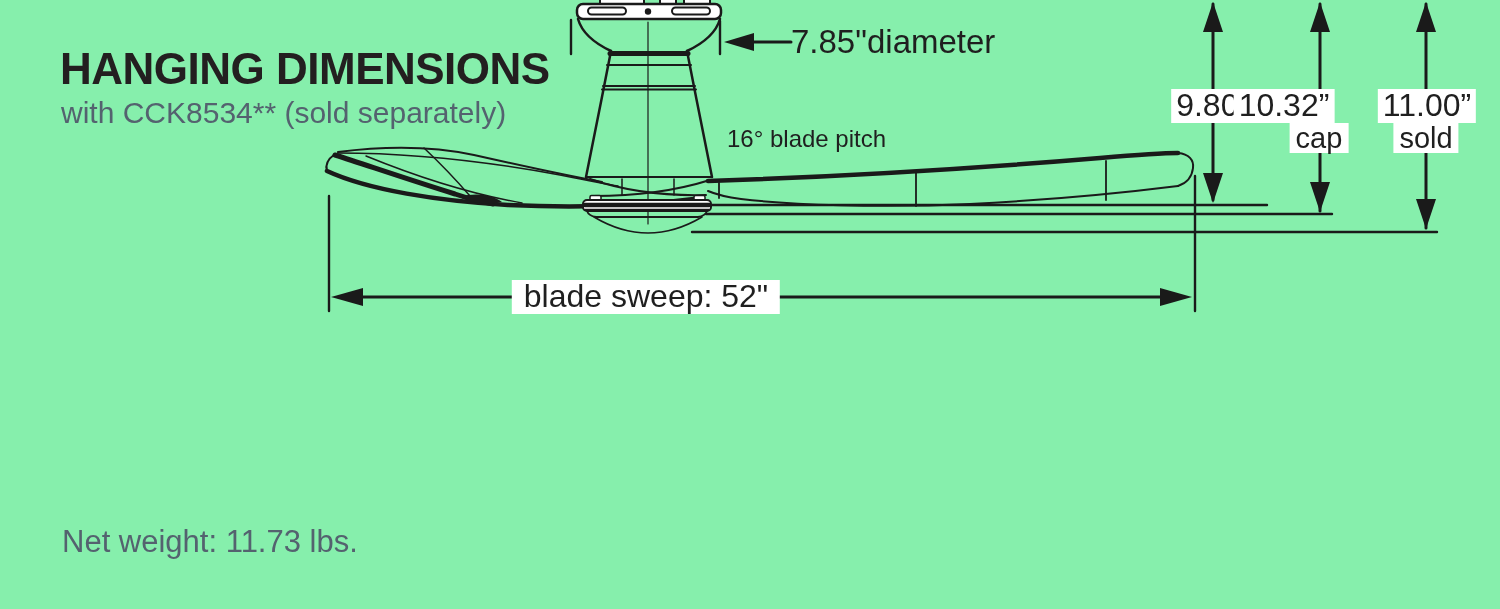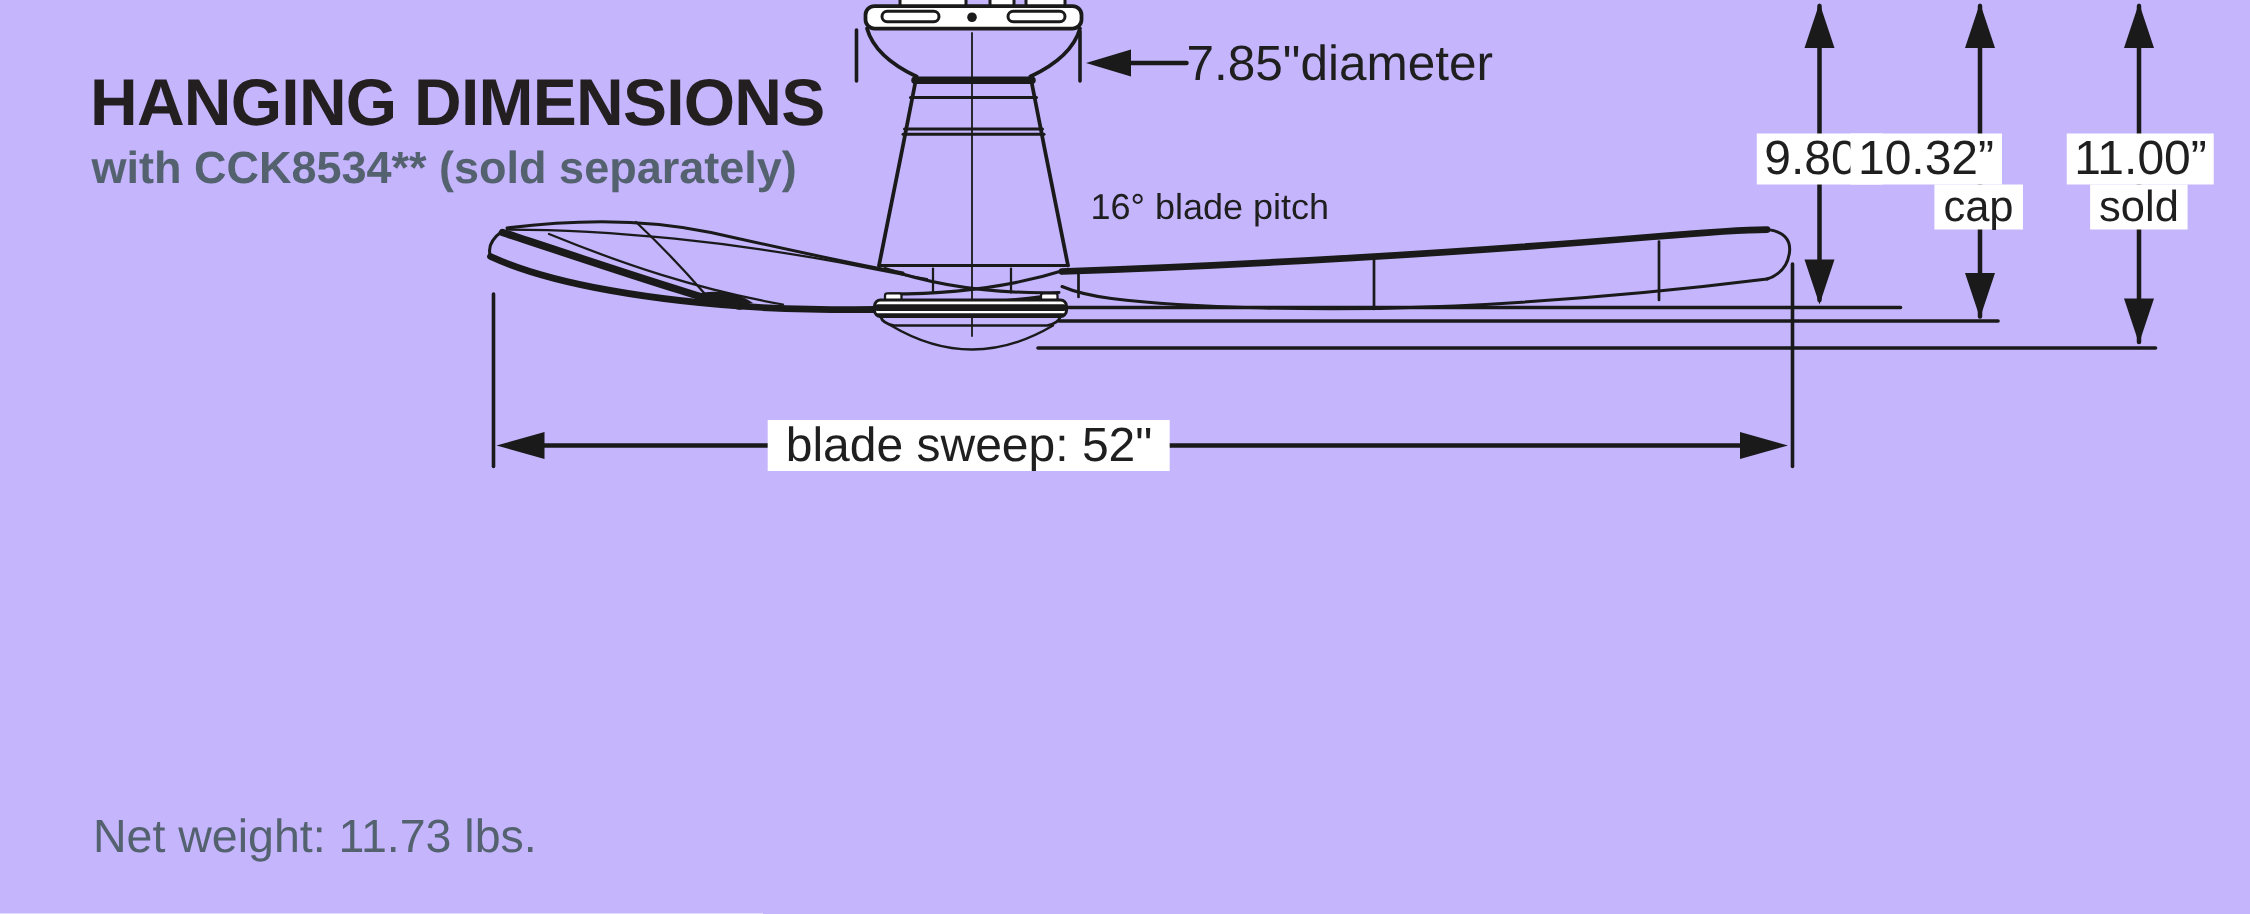--- a/index.html
+++ b/index.html
@@ -1,37 +1,37 @@
 <!DOCTYPE html>
 <html><head>
 <meta charset="utf-8">
 <style>
   html,body{margin:0;padding:0;background:#fff;}
   .stage{
     position:relative;
     width:1500px;height:609px;
-    background:#c4b5fd;
+    background:#86efac;
     font-family:"Liberation Sans", sans-serif;
     overflow:hidden;
   }
   .layer{position:absolute;left:0;top:0;width:1500px;height:609px;}
   .title{
     position:absolute;left:60px;top:46px;
     font-size:44px;font-weight:600;letter-spacing:-0.5px;
     color:#231f20;white-space:nowrap;line-height:1.05;
   }
   .subtitle{
     position:absolute;left:61px;top:96px;
-    font-size:30px;font-weight:700;
+    font-size:30px;font-weight:400;
     color:#54626f;white-space:nowrap;line-height:1.1;
   }
   .netweight{
     position:absolute;left:62px;top:525px;
     font-size:31px;font-weight:500;
-    color:#54626f;white-space:nowrap;line-height:1.1;margin-top:16px;
+    color:#54626f;white-space:nowrap;line-height:1.1;
   }
   .dimtext{
     position:absolute;color:#1f1f1f;white-space:nowrap;line-height:1.05;
   }
   .diameter-label{left:791px;top:25px;font-size:33px;}
   .pitch-label{left:727px;top:126px;font-size:24px;}
   .dim-value{top:89px;font-size:32px;background:#fff;padding:0 5px;transform:translateX(-50%);}
   .dim-sub{top:123px;font-size:29px;background:#fff;padding:0 6px;transform:translateX(-50%);}
   .dv1{left:1213px;} .dv2{left:1284px;} .dv3{left:1427px;}
   .ds2{left:1319px;text-align:center;} .ds3{left:1426px;}

